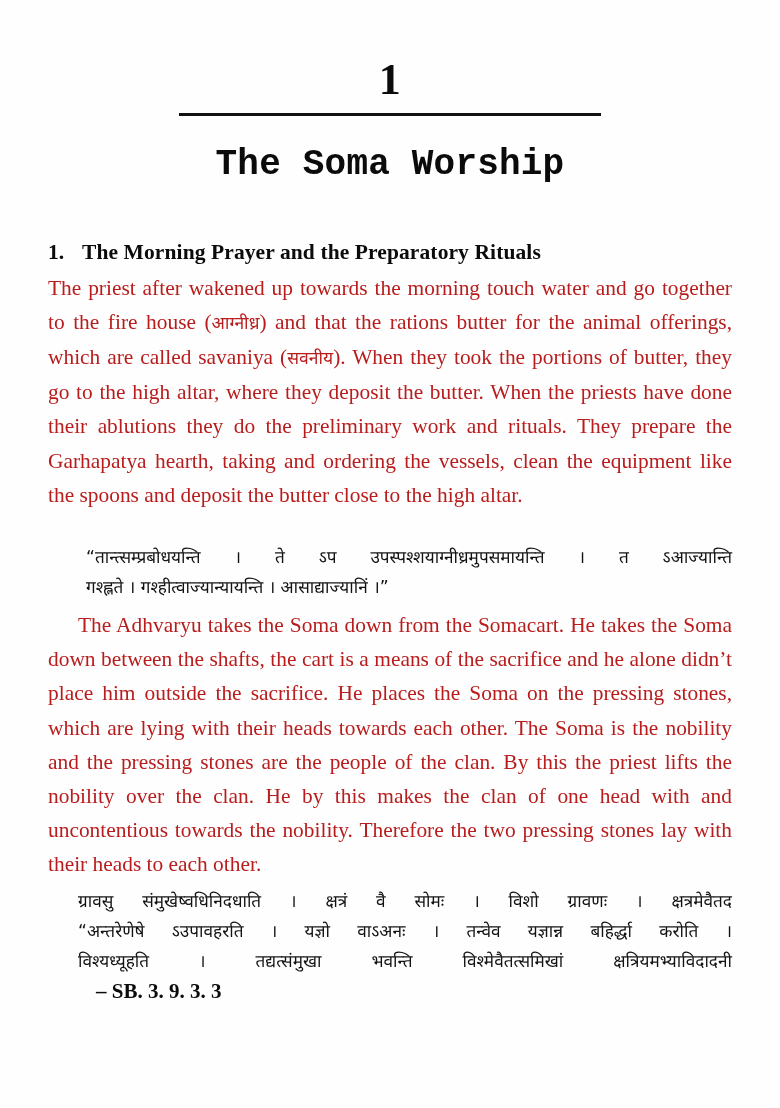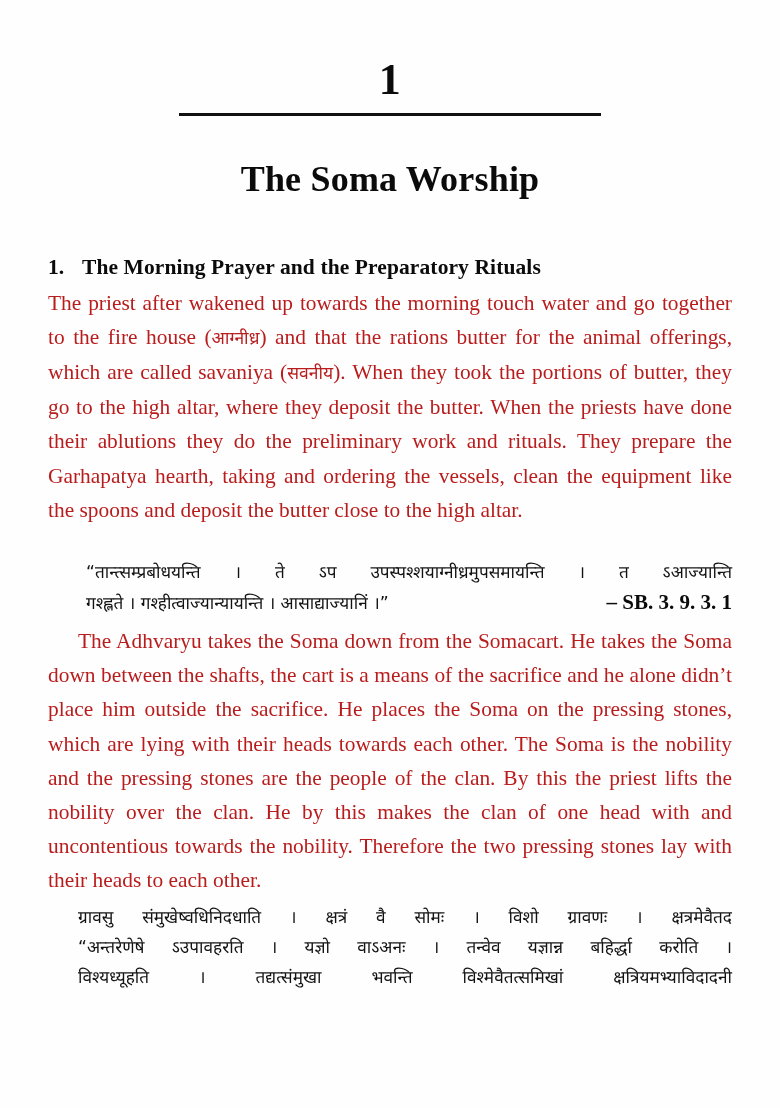--- a/index.html
+++ b/index.html
@@ -42,26 +42,27 @@
     letter-spacing: 0.5px;
     color: #0b0b0b;
   }
   .chapter-rule {
     width: 422px;
     height: 3px;
     background: #111111;
     margin: 11px auto 0 auto;
   }
   .chapter-title {
-    margin-top: 44px;
+    margin-top: 29px;
     font-size: 36px;
     font-weight: 700;
     letter-spacing: 0.2px;
     color: #0b0b0b;
     line-height: 1.1;
+    font-family: Liberation Mono, monospace;
   }
 
   
   .section-heading {
     margin-top: 55px;
     font-size: 21.5px;
     font-weight: 700;
     color: #0b0b0b;
     letter-spacing: 0.1px;
     display: flex;
@@ -109,23 +110,22 @@
     text-align: justify;
     text-justify: inter-word;
     white-space: normal;
   }
   .quote .qline.stretch {
     text-align-last: justify;
     margin-top: 30px;
   }
   .quote .qline-last {
     display: flex;
-    justify-content: space-between;
+    justify-content: flex-start;
     align-items: baseline;
-    gap: 24px;
   }
   .quote .qtext {
     flex: 0 1 auto;
   }
   .cite {
     font-family: "Liberation Serif", "DejaVu Serif", serif;
     font-size: 21px;
     font-weight: 700;
     white-space: nowrap;
     color: #0b0b0b;
@@ -153,27 +153,27 @@
     <span class="sec-num">1.</span>
     <span class="sec-text">The Morning Prayer and the Preparatory Rituals</span>
   </div>
 
   <p class="para first"><span>The priest after wakened up towards the morning touch water and go together to the fire house (</span><span class="dev">आग्नीध्र</span><span>) and that the rations butter for the animal offerings, which are called savaniya (</span><span class="dev">सवनीय</span><span>). When they took the portions of butter, they go to the high altar, where they deposit the butter. When the priests have done their ablutions they do the preliminary work and rituals. They prepare the Garhapatya hearth, taking and ordering the vessels, clean the equipment like the spoons and deposit the butter close to the high altar.</span></p>
 
   <div class="quote q1">
     <div class="qline stretch">“तान्त्सम्प्रबोधयन्ति । ते ऽप उपस्पश्शयाग्नीध्रमुपसमायन्ति । त ऽआज्यान्ति</div>
     <div class="qline-last">
       <span class="qtext">गश्ह्लते । गश्हीत्वाज्यान्यायन्ति । आसाद्याज्यानिं ।”</span>
-      <span class="cite">– SB. 3. 9. 3. 1</span>
     </div>
   </div>
 
   <p class="para indent">The Adhvaryu takes the Soma down from the Somacart. He takes the Soma down between the shafts, the cart is a means of the sacrifice and he alone didn’t place him outside the sacrifice. He places the Soma on the pressing stones, which are lying with their heads towards each other. The Soma is the nobility and the pressing stones are the people of the clan. By this the priest lifts the nobility over the clan. He by this makes the clan of one head with and uncontentious towards the nobility. Therefore the two pressing stones lay with their heads to each other.</p>
 
   <div class="quote q2">
     <div class="qline">ग्रावसु संमुखेष्वधिनिदधाति । क्षत्रं वै सोमः । विशो ग्रावणः । क्षत्रमेवैतद</div>
     <div class="qline">“अन्तरेणेषे ऽउपावहरति । यज्ञो वाऽअनः । तन्वेव यज्ञान्न बहिर्द्धा करोति ।</div>
     <div class="qline">विश्यध्यूहति । तद्यत्संमुखा भवन्ति विश्मेवैतत्समिखां क्षत्रियमभ्याविदादनी</div>
     <div class="qline-last">
+      <span class="cite">– SB. 3. 9. 3. 3</span>
     </div>
   </div>
 
 </div>
 
 </body></html>

